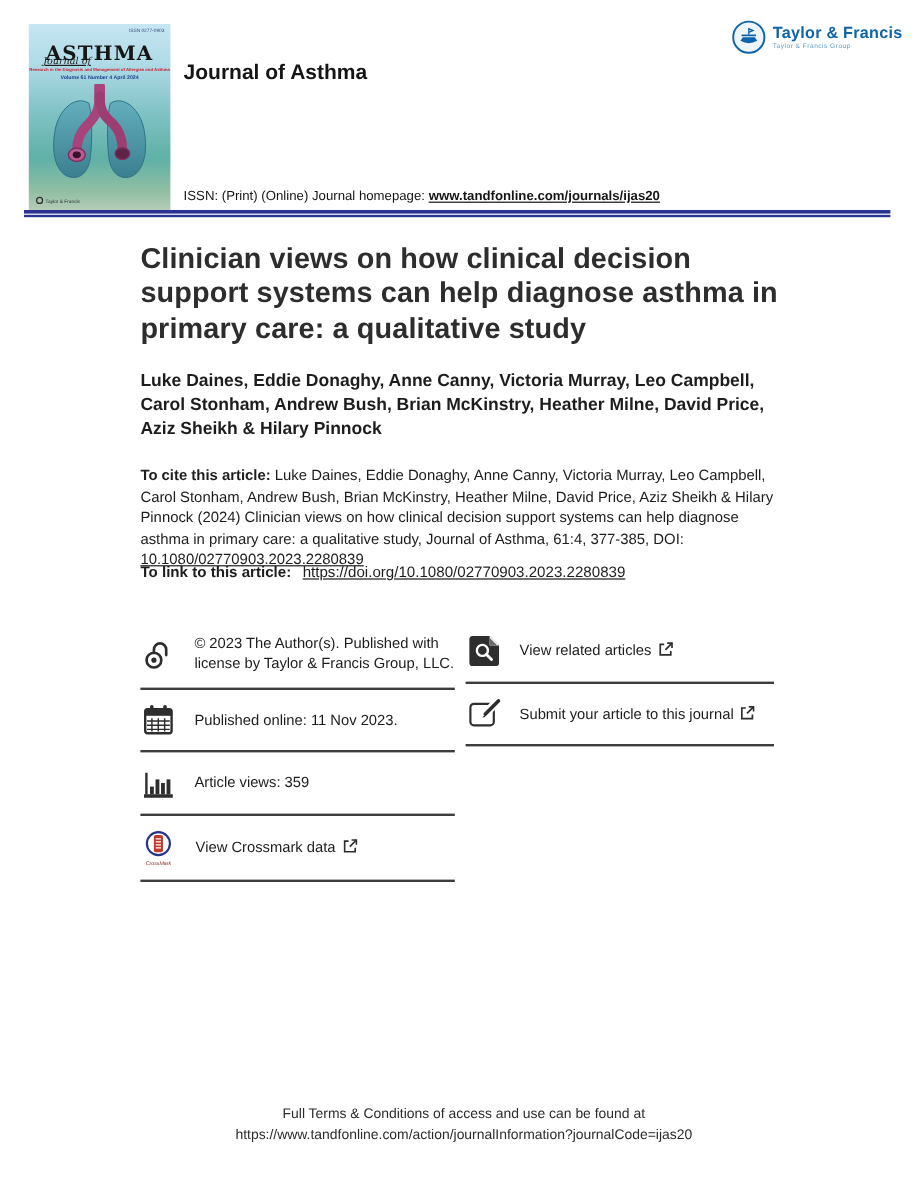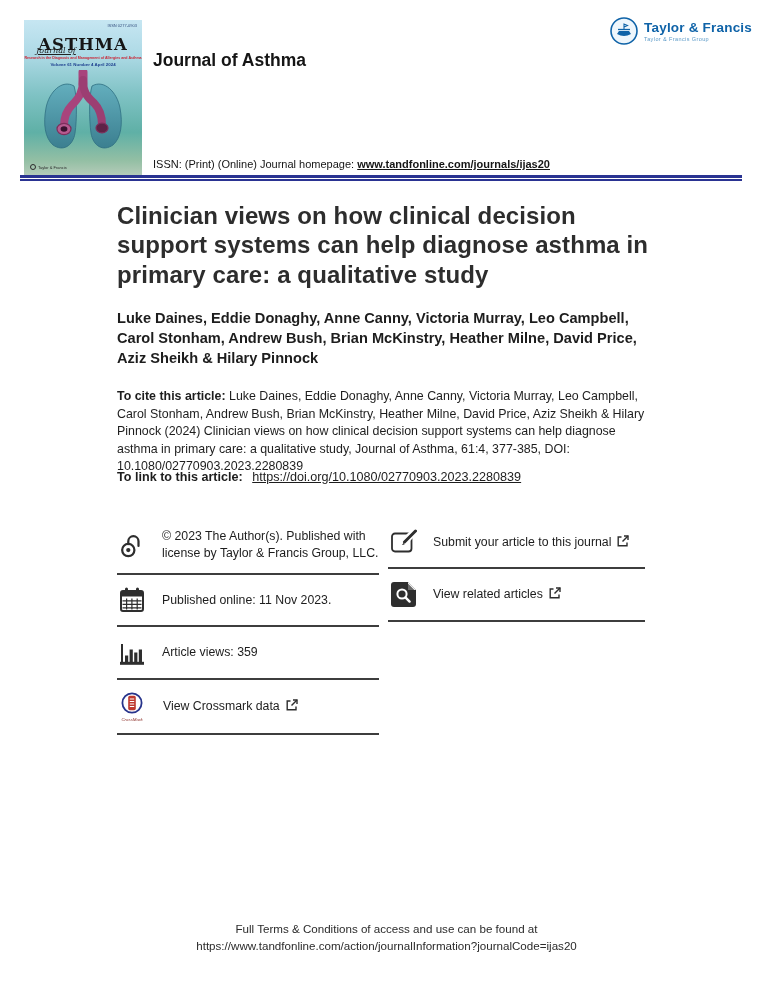--- a/index.html
+++ b/index.html
@@ -34,21 +34,21 @@
   .issn-line a{color:#151515;font-weight:700;text-decoration:underline;cursor:pointer;}
   .rule-sep{position:absolute;left:20px;right:20px;top:175px;height:6px;
             border-top:3px solid var(--navy);border-bottom:2px solid var(--navy);}
 
   
   .article-title{position:absolute;left:117px;top:201px;width:548px;font-size:24px;line-height:1.22;
                  font-weight:700;color:#2d2d2d;letter-spacing:0.1px;}
   .authors{position:absolute;left:117px;top:309px;width:548px;font-size:14.6px;line-height:1.36;font-weight:700;color:#1d1d1d;}
   .cite{position:absolute;left:117px;top:388px;width:542px;font-size:12.4px;line-height:1.42;color:#1d1d1d;}
   .cite .lbl{font-weight:700;}
-  .cite a{color:#1d1d1d;cursor:pointer;}
+  .cite a{color:#1d1d1d;text-decoration:underline;cursor:pointer;}
   .tolink{position:absolute;left:117px;top:470px;width:542px;font-size:12.6px;color:#1d1d1d;}
   .tolink .lbl{font-weight:700;}
   .tolink a{color:#1d1d1d;text-decoration:underline;cursor:pointer;margin-left:6px;}
 
   
   .col{position:absolute;top:517px;}
   .col-left{left:117px;width:262px;}
   .col-right{left:388px;width:257px;}
   .cell{display:flex;align-items:center;gap:15px;border-bottom:2px solid #3d3d3d;}
   .cell .icon-box{flex:0 0 30px;display:flex;flex-direction:column;align-items:center;justify-content:center;}
@@ -189,52 +189,52 @@
           <path d="M4.5 2 H1.2 V10.8 H10 V7.5"></path>
             <path d="M5.5 6.5 L11 1"></path>
             <path d="M7 1 H11 V5"></path>
       </svg></span>
     </div>
   </div>
 
   <div class="col col-right">
 
 
-    <div class="cell h52 linkrow">
-      <span class="icon-box">
-        <svg width="27" height="27" viewBox="0 0 27 27">
-          <rect x="2" y="4.5" width="19.5" height="18" rx="3" fill="none" stroke="var(--icon)" stroke-width="1.8"></rect>
-          <path d="M27 0 L13 14" stroke="#fff" stroke-width="7"></path>
-          <path d="M25.5 2 L14.5 13" stroke="var(--icon)" stroke-width="3" stroke-linecap="round"></path>
-          <path d="M13.8 13.8 L11.8 16 L14.6 15.4 Z" fill="var(--icon)"></path>
-        </svg>
-      </span>
-      <span class="txt"><span>Submit your article to this journal</span><svg class="ext" width="12" height="12" viewBox="0 0 12 12" fill="none" stroke="var(--icon)" stroke-width="1.4" style="display:inline-block">
-          <path d="M4.5 2 H1.2 V10.8 H10 V7.5"></path>
-            <path d="M5.5 6.5 L11 1"></path>
-            <path d="M7 1 H11 V5"></path>
-      </svg></span>
-    </div>
-
     <div class="cell h53 linkrow">
       <span class="icon-box">
         <svg width="25" height="25" viewBox="0 0 25 25">
           <path d="M3 0 H17 L25 8 V22 a3 3 0 0 1 -3 3 H3 a3 3 0 0 1 -3 -3 V3 a3 3 0 0 1 3 -3 Z" fill="var(--icon)"></path>
           <path d="M17 0 L25 8 H17 Z" fill="#fff"></path>
           <path d="M17 1.5 L23.5 8 H17 Z" fill="#6b6b6b"></path>
           <circle cx="11" cy="12" r="4.6" fill="none" stroke="#fff" stroke-width="2"></circle>
           <path d="M14.4 15.4 L18.6 19.6" stroke="#fff" stroke-width="2.4" stroke-linecap="round"></path>
         </svg>
       </span>
       <span class="txt"><span>View related articles</span><svg class="ext" width="12" height="12" viewBox="0 0 12 12" fill="none" stroke="var(--icon)" stroke-width="1.4" style="display:inline-block">
           <path d="M4.5 2 H1.2 V10.8 H10 V7.5"></path>
             <path d="M5.5 6.5 L11 1"></path>
             <path d="M7 1 H11 V5"></path>
       </svg></span>
     </div>
+
+    <div class="cell h52 linkrow">
+      <span class="icon-box">
+        <svg width="27" height="27" viewBox="0 0 27 27">
+          <rect x="2" y="4.5" width="19.5" height="18" rx="3" fill="none" stroke="var(--icon)" stroke-width="1.8"></rect>
+          <path d="M27 0 L13 14" stroke="#fff" stroke-width="7"></path>
+          <path d="M25.5 2 L14.5 13" stroke="var(--icon)" stroke-width="3" stroke-linecap="round"></path>
+          <path d="M13.8 13.8 L11.8 16 L14.6 15.4 Z" fill="var(--icon)"></path>
+        </svg>
+      </span>
+      <span class="txt"><span>Submit your article to this journal</span><svg class="ext" width="12" height="12" viewBox="0 0 12 12" fill="none" stroke="var(--icon)" stroke-width="1.4" style="display:inline-block">
+          <path d="M4.5 2 H1.2 V10.8 H10 V7.5"></path>
+            <path d="M5.5 6.5 L11 1"></path>
+            <path d="M7 1 H11 V5"></path>
+      </svg></span>
+    </div>
   </div>
 
   <div class="footer">
     <div>Full Terms &amp; Conditions of access and use can be found at</div>
     <div>https://www.tandfonline.com/action/journalInformation?journalCode=ijas20</div>
   </div>
 
 </div>
 
 </body></html>

